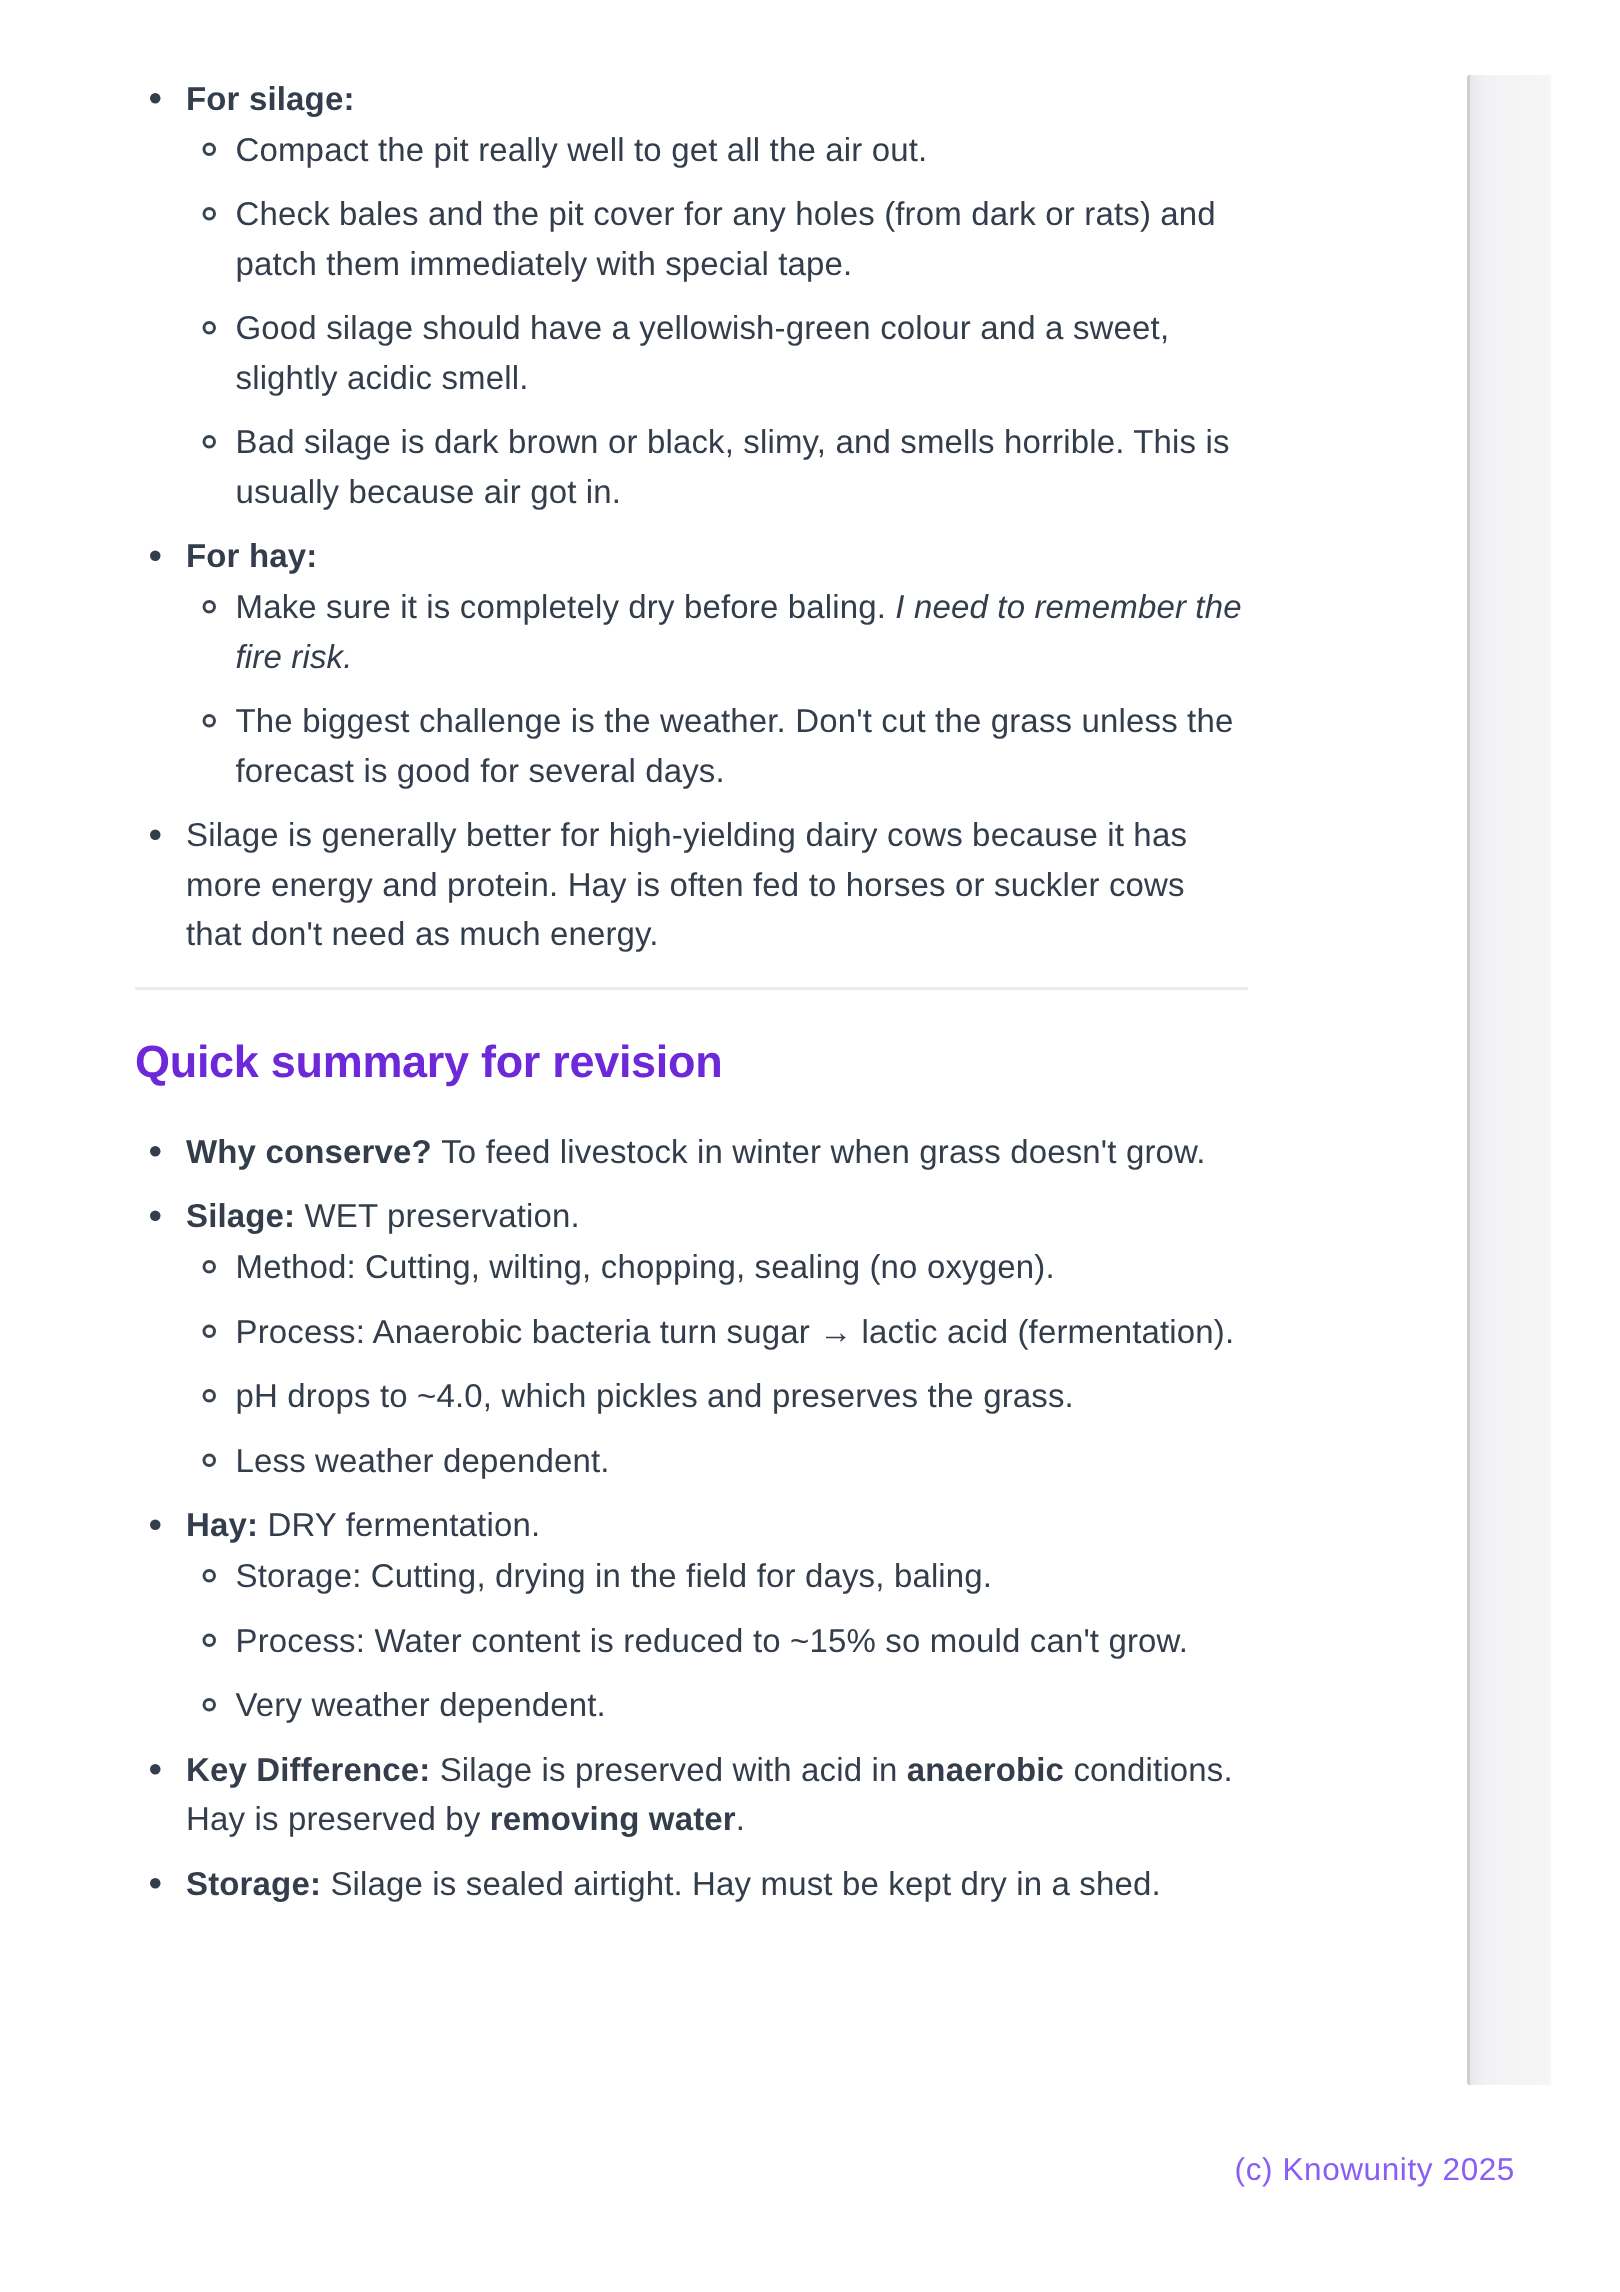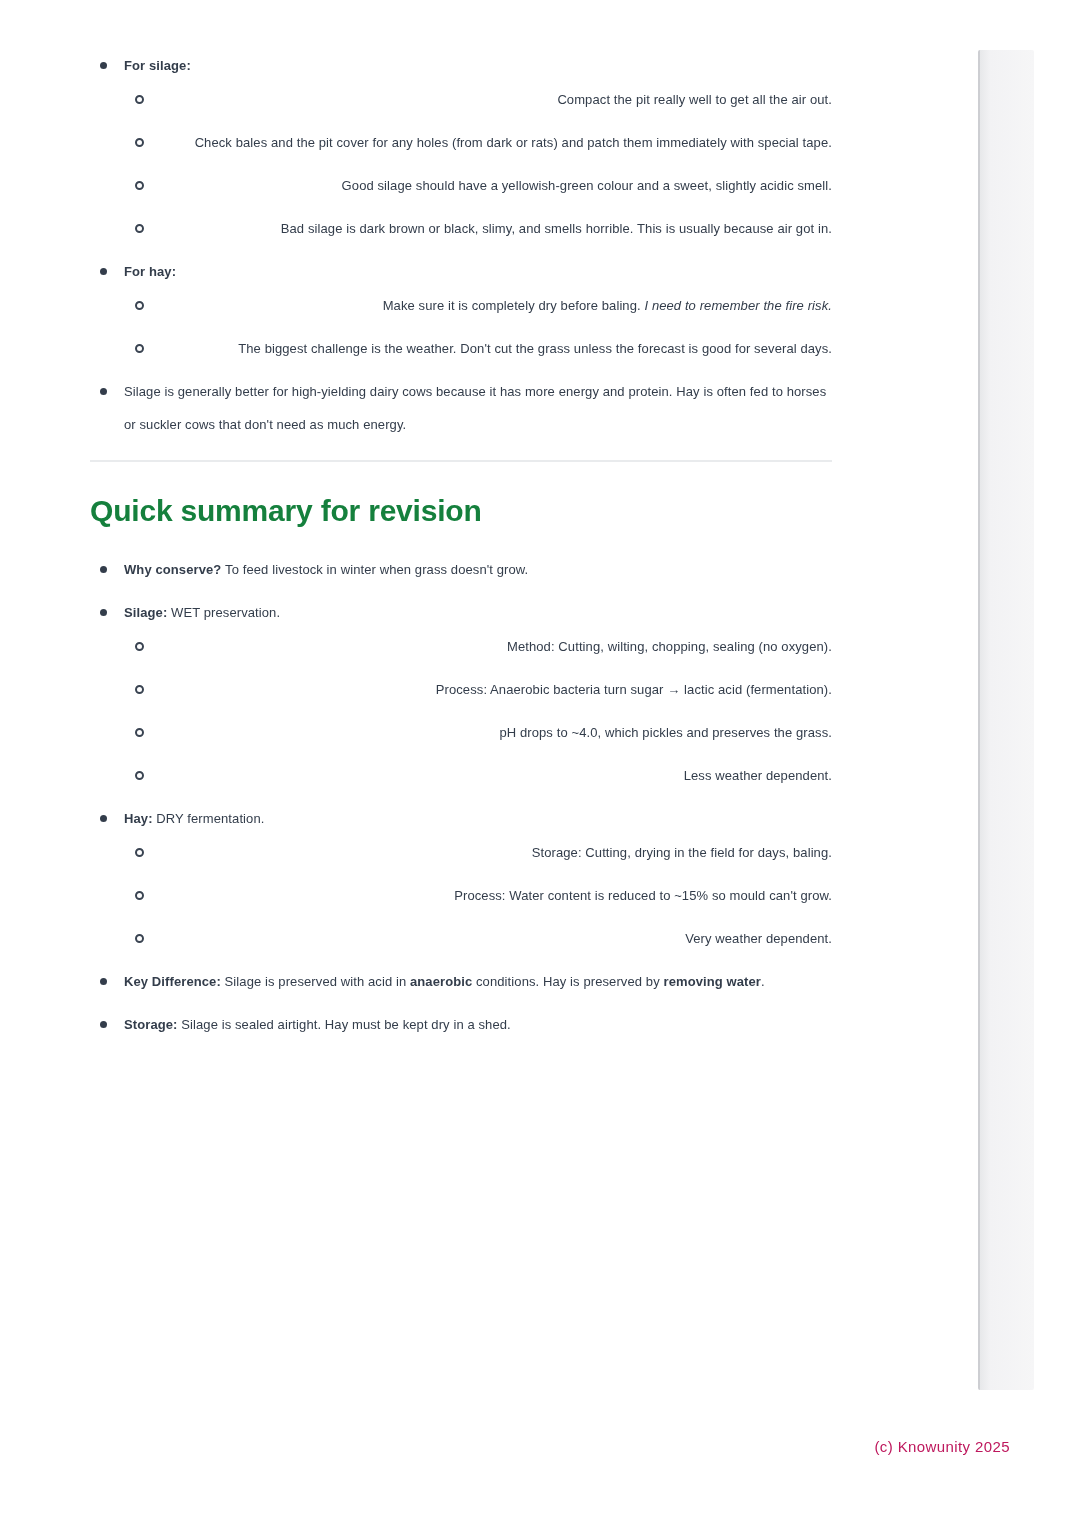--- a/index.html
+++ b/index.html
@@ -35,24 +35,24 @@
     position: absolute;
     left: 90px;
     top: 49px;
     width: 742px;
   }
   ul {
     margin: 0;
     list-style: none;
   }
   ul.lvl1 { padding: 0 0 0 34px; }
-  ul.lvl2 { padding: 0 0 0 33px; margin-top: 1px; text-align: right; }
+  ul.lvl2 { padding: 0 0 0 33px; margin-top: 1px; }
   li {
     position: relative;
-    font-size: 13px;
+    font-size: 22px;
     line-height: 33px;
     margin-bottom: 10px;
     letter-spacing: 0.1px;
   }
   .marker.dot {
     position: absolute;
     left: -24px;
     top: 13px;
     width: 7px;
     height: 7px;
@@ -75,30 +75,30 @@
     border: none;
     border-top: 2px solid #e9ebed;
     margin: 19px 0 0 0;
   }
   .summary-heading {
     margin: 30px 0 23px 0;
     font-size: 30px;
     line-height: 38px;
     font-weight: 700;
     letter-spacing: -0.2px;
-    color: #15803d;
+    color: #6d28d9;
   }
   .footer {
     position: absolute;
     top: 1438px;
     right: 70px;
-    font-size: 15px;
+    font-size: 21px;
     line-height: 18px;
     letter-spacing: 0.4px;
-    color: #be185d;
+    color: #8b5cf6;
   }
 </style>
 </head>
 <body>
 
 <div class="canvas">
 
   <div class="scroll-strip"></div>
 
   <div class="content">

